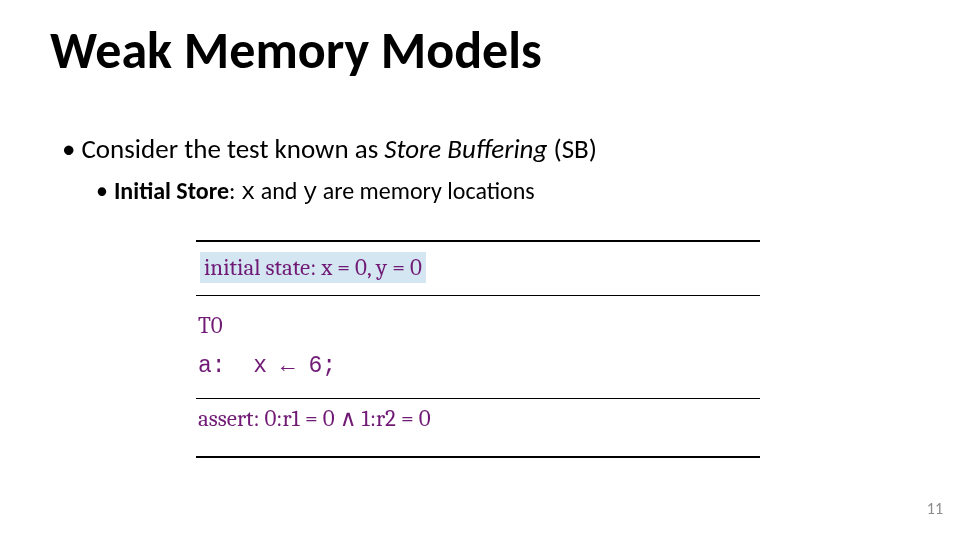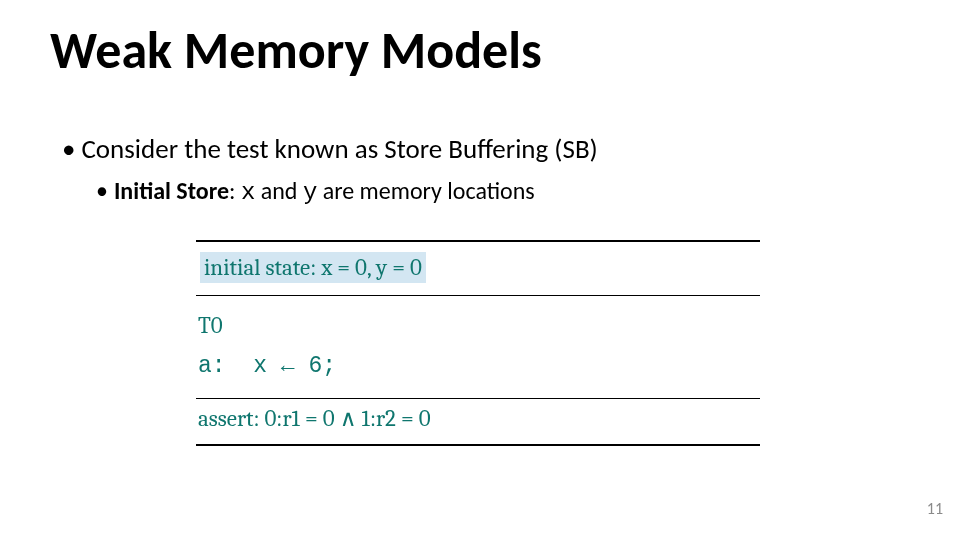--- a/index.html
+++ b/index.html
@@ -37,39 +37,39 @@
     font-size: 27px;
     line-height: 1.25;
     display: flex;
     align-items: flex-start;
   }
   .b1 .dot {
     font-size: 27px;
     margin-right: 6px;
   }
   .b1 .txt { }
-  .b1 .italic { }
+  .b1 .italic { font-style: italic; }
   .b2 {
     margin-top: 10px;
     margin-left: 34px;
     font-size: 24px;
     display: flex;
     align-items: flex-start;
   }
   .b2 .dot { margin-right: 6px; }
   .b2 .bold { font-weight: 700; }
   .b2 .mono { font-family: "Courier New", monospace; }
   .tablewrap {
     position: absolute;
     left: 196px;
     top: 240px;
     width: 564px;
     font-family: "Cambria", "Times New Roman", serif;
     font-size: 23px;
-    color: #0f766e;
+    color: #701a75;
   }
   .rule-thick { border-top: 2px solid #000; height: 0; }
   .rule-thin  { border-top: 1px solid #000; height: 0; }
   .hl {
     background: #d3e6f2;
     display: inline-block;
     padding: 2px 4px;
     margin: 4px 0 6px 2px;
   }
   .init-row { padding: 6px 0 6px 2px; }
@@ -83,21 +83,21 @@
   }
   .thead {
     font-family: "Cambria", "Times New Roman", serif;
     margin-bottom: 2px;
   }
   .codeline {
     font-family: "Courier New", monospace;
     white-space: pre;
   }
   .assert-row {
-    padding: 6px 0 12px 2px;
+    padding: 6px 0 24px 2px;
     font-family: "Cambria", "Times New Roman", serif;
   }
   .pagenum {
     position: absolute;
     right: 17px;
     bottom: 14px;
     font-size: 16px;
     color: #8a8a8a;
   }
 </style>

